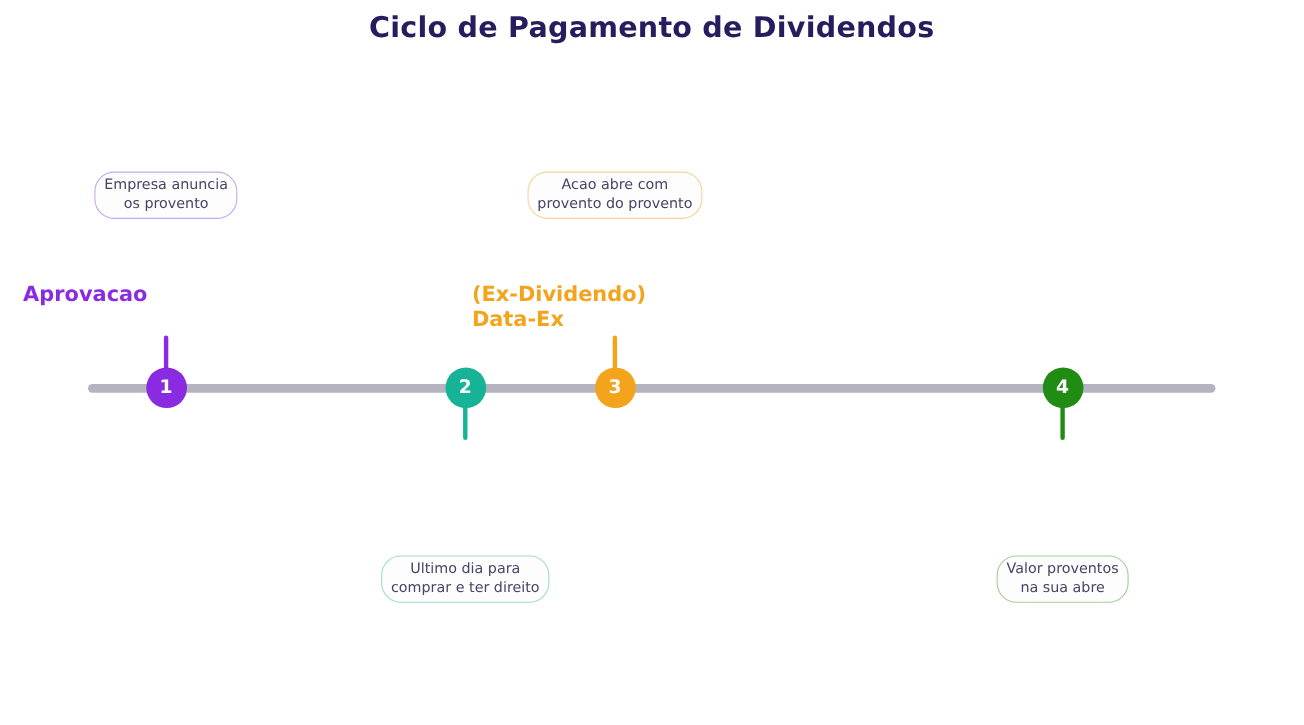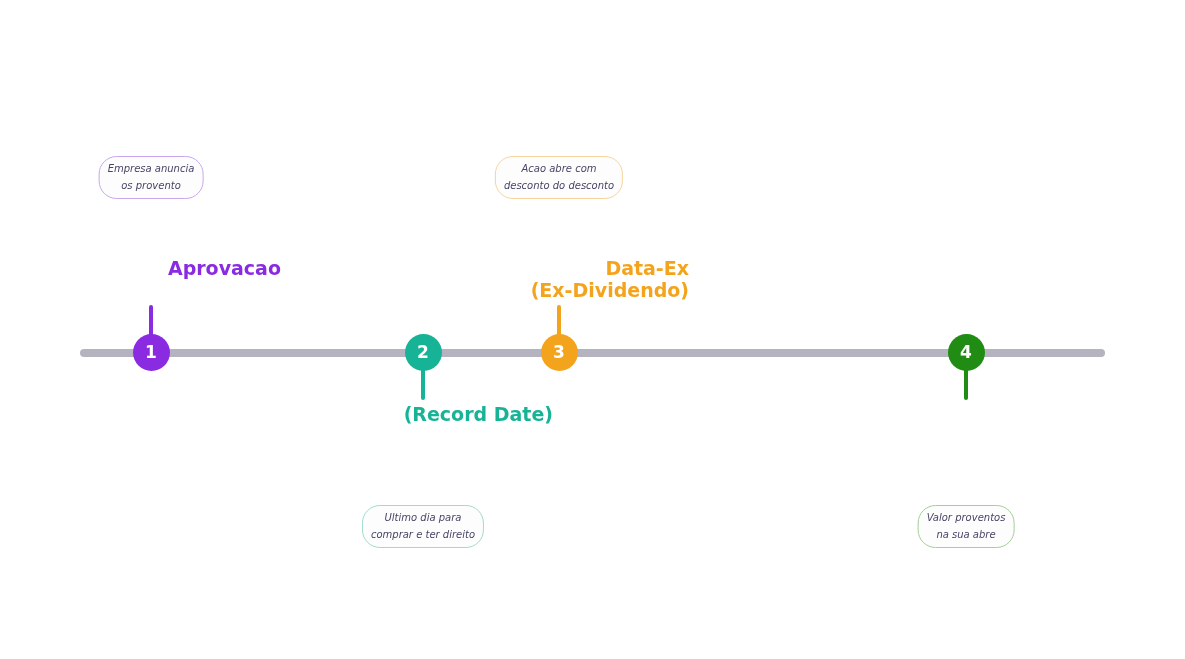--- a/index.html
+++ b/index.html
@@ -64,87 +64,86 @@
     background: var(--mcolor);
     z-index: 2;
   }
   .stem.above { top: 305px; height: 34px; }
   .stem.below { top: 366px; height: 34px; }
 
   .label {
     position: absolute;
     left: calc(var(--cx) - 130px);
     width: 260px;
-    text-align: right;
+    text-align: left;
     font-size: 19px;
     font-weight: bold;
     line-height: 22px;
     color: var(--mcolor);
   }
   .label.above { top: 257px; }
   .label.below { top: 403px; }
 
   .note {
     position: absolute;
     left: var(--cx);
     transform: translateX(-50%);
     background: var(--note-bg, #fdfdfe);
     border: 1.5px solid var(--mlight);
     border-radius: 18px;
     padding: 3px 8px 4px 8px;
     text-align: center;
-    font-size: 10px;
+    font-size: 13px;
     line-height: 17px;
     color: var(--note-text, #474566);
     white-space: nowrap;
-    font-style: italic;
   }
   .note.above { top: 156px; }
   .note.below { top: 505px; }
 </style>
 </head>
 <body>
 
 <div class="canvas">
 
+  <div class="title">Ciclo de Pagamento de Dividendos</div>
 
   <div class="track"></div>
 
   <div class="m1">
     <div class="note above">
       <div>Empresa anuncia</div>
       <div>os provento</div>
     </div>
     <div class="label above">
       <div>Aprovacao</div>
     </div>
     <div class="stem above"></div>
     <div class="node">1</div>
   </div>
 
   <div class="m2">
     <div class="node">2</div>
     <div class="stem below"></div>
     <div class="label below">
-      <div>(Record Date)</div>
     </div>
     <div class="note below">
       <div>Ultimo dia para</div>
       <div>comprar e ter direito</div>
     </div>
   </div>
 
   <div class="m3">
     <div class="note above">
       <div>Acao abre com</div>
-      <div>desconto do desconto</div>
+      <div>provento do provento</div>
     </div>
     <div class="label above">
+      <div>(Ex-Dividendo)</div>
       <div>Data-Ex</div>
-      <div>(Ex-Dividendo)</div>
     </div>
     <div class="stem above"></div>
     <div class="node">3</div>
   </div>
 
   <div class="m4">
     <div class="node">4</div>
     <div class="stem below"></div>
     <div class="label below">
     </div>

